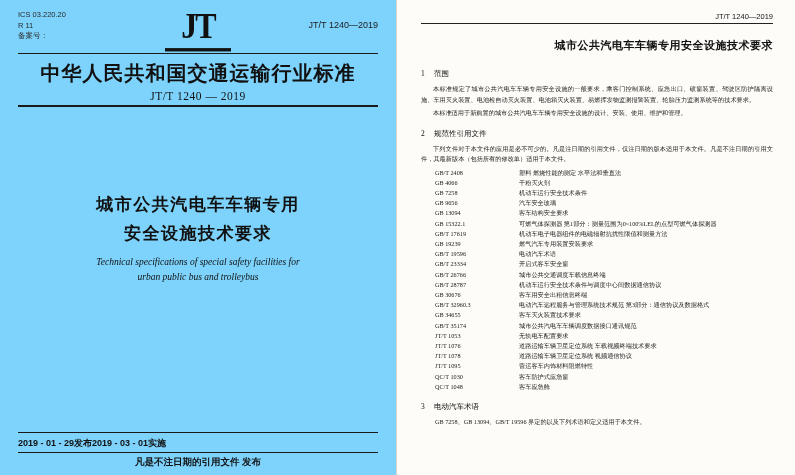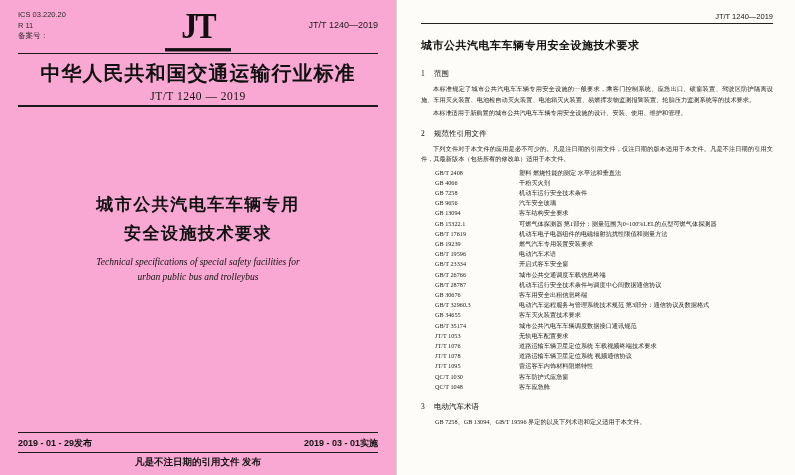--- a/index.html
+++ b/index.html
@@ -20,21 +20,21 @@
     background: #efefef;
     display: flex;
     gap: 0;
   }
 
   
   .cover-page {
     position: relative;
     width: 397px;
     height: 475px;
-    background: #f9a8d4;
+    background: #7dd3fc;
     box-sizing: border-box;
     padding: 10px 16px 8px 16px;
     border-right: 1px solid #d9d6cf;
   }
   .cover-topline {
     position: absolute;
     left: 18px;
     top: 10px;
     font-size: 7.5px;
     line-height: 10.5px;
@@ -131,21 +131,21 @@
     line-height: 15px;
     color: #111;
   }
 
   .cover-dates {
     position: absolute;
     left: 18px;
     right: 18px;
     top: 437px;
     display: flex;
-    justify-content: space-between;
+    justify-content: flex-start;
     font-size: 9px;
     font-weight: bold;
     color: #111;
     font-family: "Liberation Sans", sans-serif;
   }
   .cover-issuer {
     position: absolute;
     left: 0; right: 0;
     bottom: 6px;
     text-align: center;
@@ -178,21 +178,21 @@
     font-size: 7.5px;
     font-family: "Liberation Sans", sans-serif;
     color: #111;
     margin-bottom: 2px;
   }
   .content-header-rule {
     border-bottom: 1px solid #222;
     margin: 2px 0 14px 0;
   }
   .content-title {
-    text-align: left;
+    text-align: right;
     font-size: 11px;
     font-weight: bold;
     letter-spacing: 0.5px;
     color: #111;
     margin-bottom: 16px;
   }
   .sec-head {
     font-size: 7.5px;
     font-weight: normal;
     color: #111;

